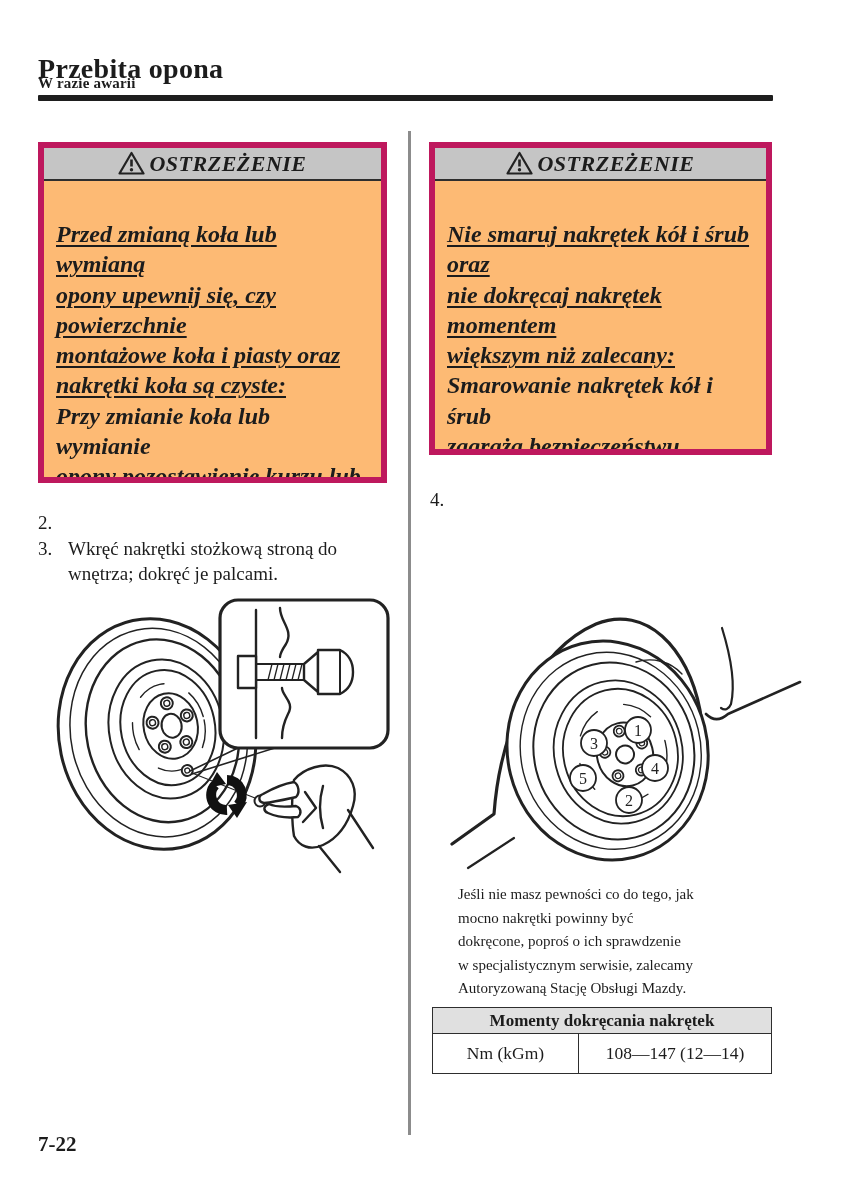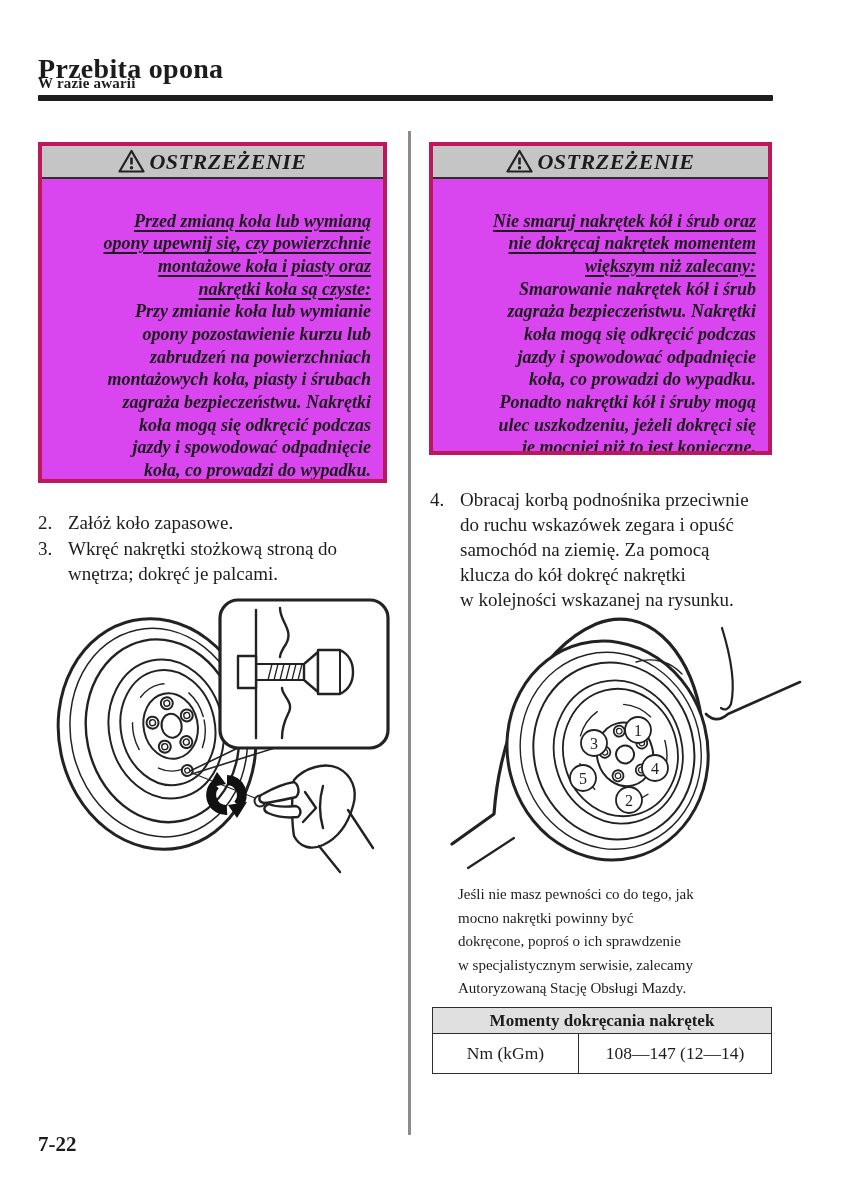--- a/index.html
+++ b/index.html
@@ -30,43 +30,42 @@
     position:absolute;left:38px;top:95px;width:735px;height:6px;
     background:#1e1e1e;border-radius:1px;
   }
   .col-divider{
     position:absolute;left:408px;top:131px;width:2.5px;height:1004px;
     background:var(--div);
   }
   
   .warning-box{
     position:absolute;
-    border:4px solid #be185d;
-    background:#d946ef;
+    border:6px solid #be185d;
+    background:#fdba74;
     overflow:hidden;
   }
   .warning-box.left{left:38px;top:142px;width:349px;height:341px;}
   .warning-box.right{left:429px;top:142px;width:343px;height:313px;}
   .warn-head{
     height:33px;
     background:var(--warn-bg);
     border-bottom:2px solid #2e2e2e;
     display:flex;align-items:center;justify-content:center;
     gap:4px;
   }
   .warn-head .warn-title{
     font-size:22px;font-weight:bold;font-style:italic;letter-spacing:.5px;
   }
   .warn-icon{display:inline-flex;align-items:center;}
   .warn-body{
     padding:8px 12px 6px 12px;
-    font-size:18px;font-weight:bold;font-style:italic;
+    font-size:24px;font-weight:bold;font-style:italic;
     line-height:1.26;
     white-space:pre-line;
-    text-align:right;
   }
   .warn-lead{
     display:block;
     text-decoration:underline;
     text-decoration-thickness:1.5px;
     text-underline-offset:3px;
   }
   
   .step{
     position:absolute;
@@ -169,34 +168,28 @@
 jazdy i spowodować odpadnięcie
 koła, co prowadzi do wypadku.
 Ponadto nakrętki kół i śruby mogą
 ulec uszkodzeniu, jeżeli dokręci się
 je mocniej niż to jest konieczne.</span>
     </div>
   </section>
 
   <div class="step step-2">
     <span class="num">2.</span>
-    <span class="txt">Załóż koło zapasowe.</span>
   </div>
   <div class="step step-3">
     <span class="num">3.</span>
     <span class="txt">Wkręć nakrętki stożkową stroną do
 wnętrza; dokręć je palcami.</span>
   </div>
   <div class="step step-4">
     <span class="num">4.</span>
-    <span class="txt">Obracaj korbą podnośnika przeciwnie
-do ruchu wskazówek zegara i opuść
-samochód na ziemię. Za pomocą
-klucza do kół dokręć nakrętki
-w kolejności wskazanej na rysunku.</span>
   </div>
 
   <figure class="fig fig-left">
     <svg width="356" height="290" viewBox="0 0 356 290">
 
       <g transform="rotate(-12 115 140)">
         <ellipse class="lnw" cx="115" cy="140" rx="98" ry="116" stroke-width="3"></ellipse>
         <ellipse class="ln" cx="117" cy="139" rx="88" ry="105" stroke-width="1.5"></ellipse>
         <ellipse class="ln" cx="121" cy="138" rx="76" ry="92" stroke-width="2.4"></ellipse>
         <ellipse class="ln" cx="125" cy="137" rx="57" ry="70" stroke-width="2"></ellipse>

